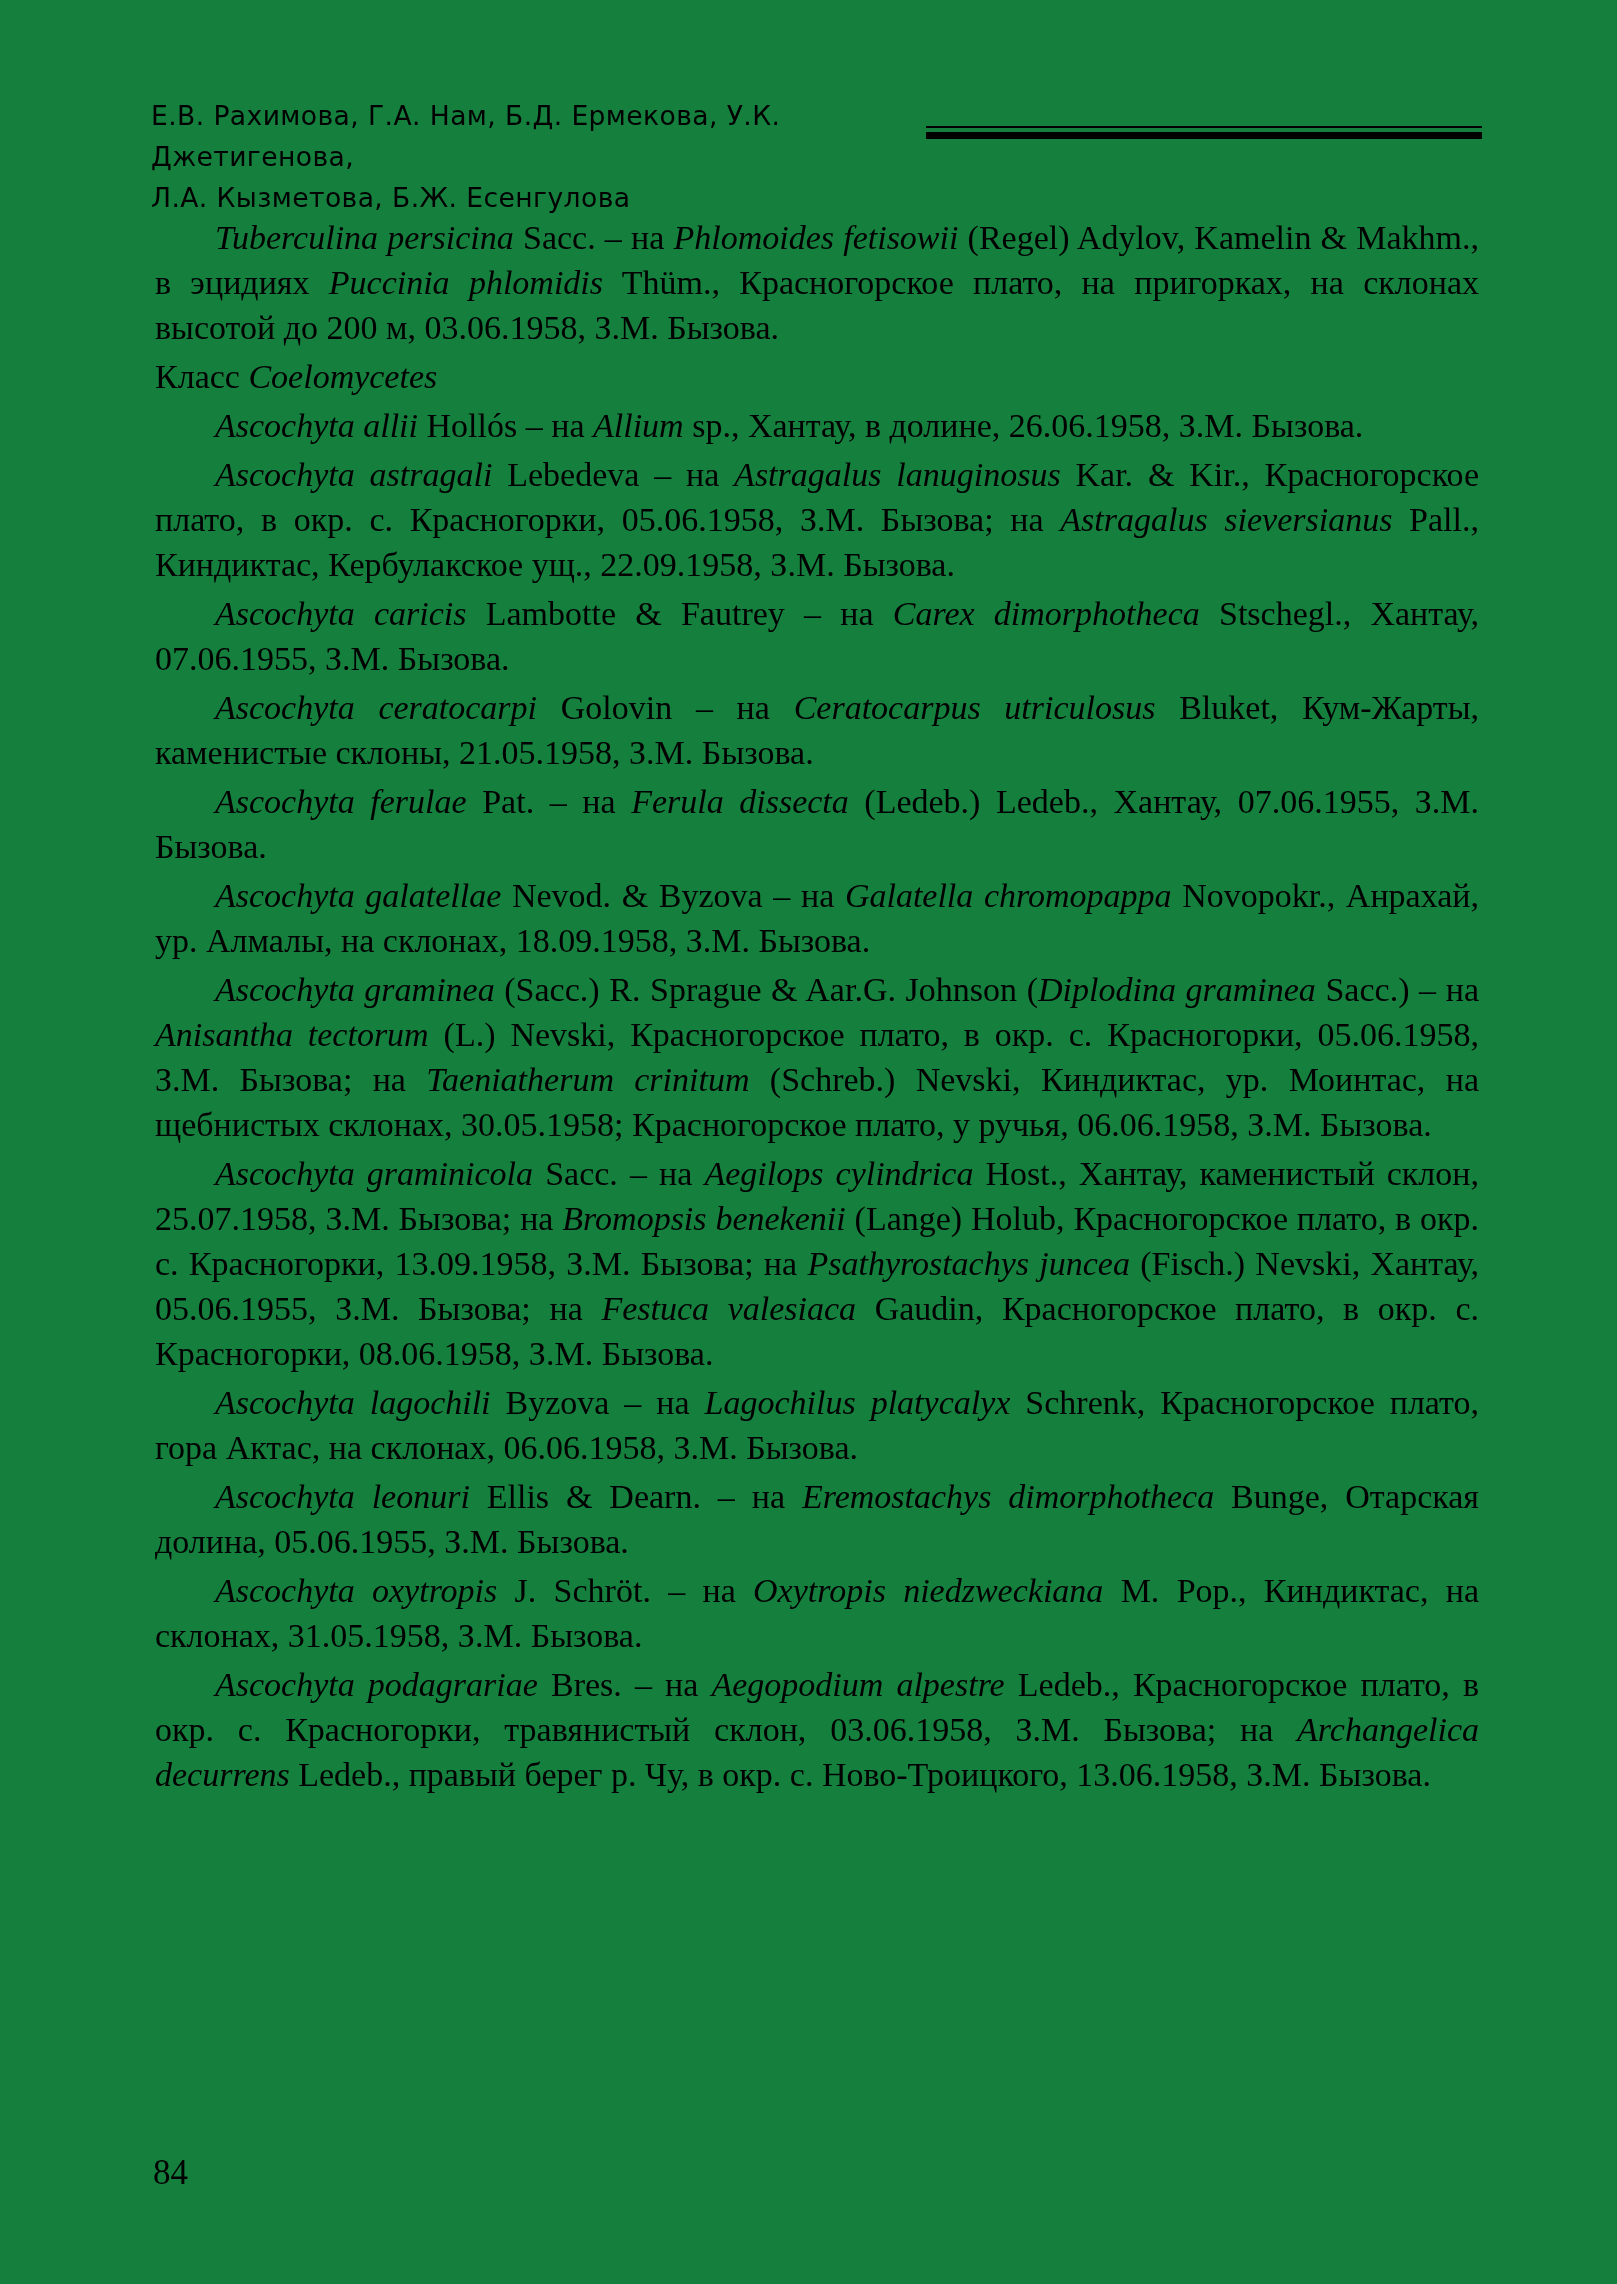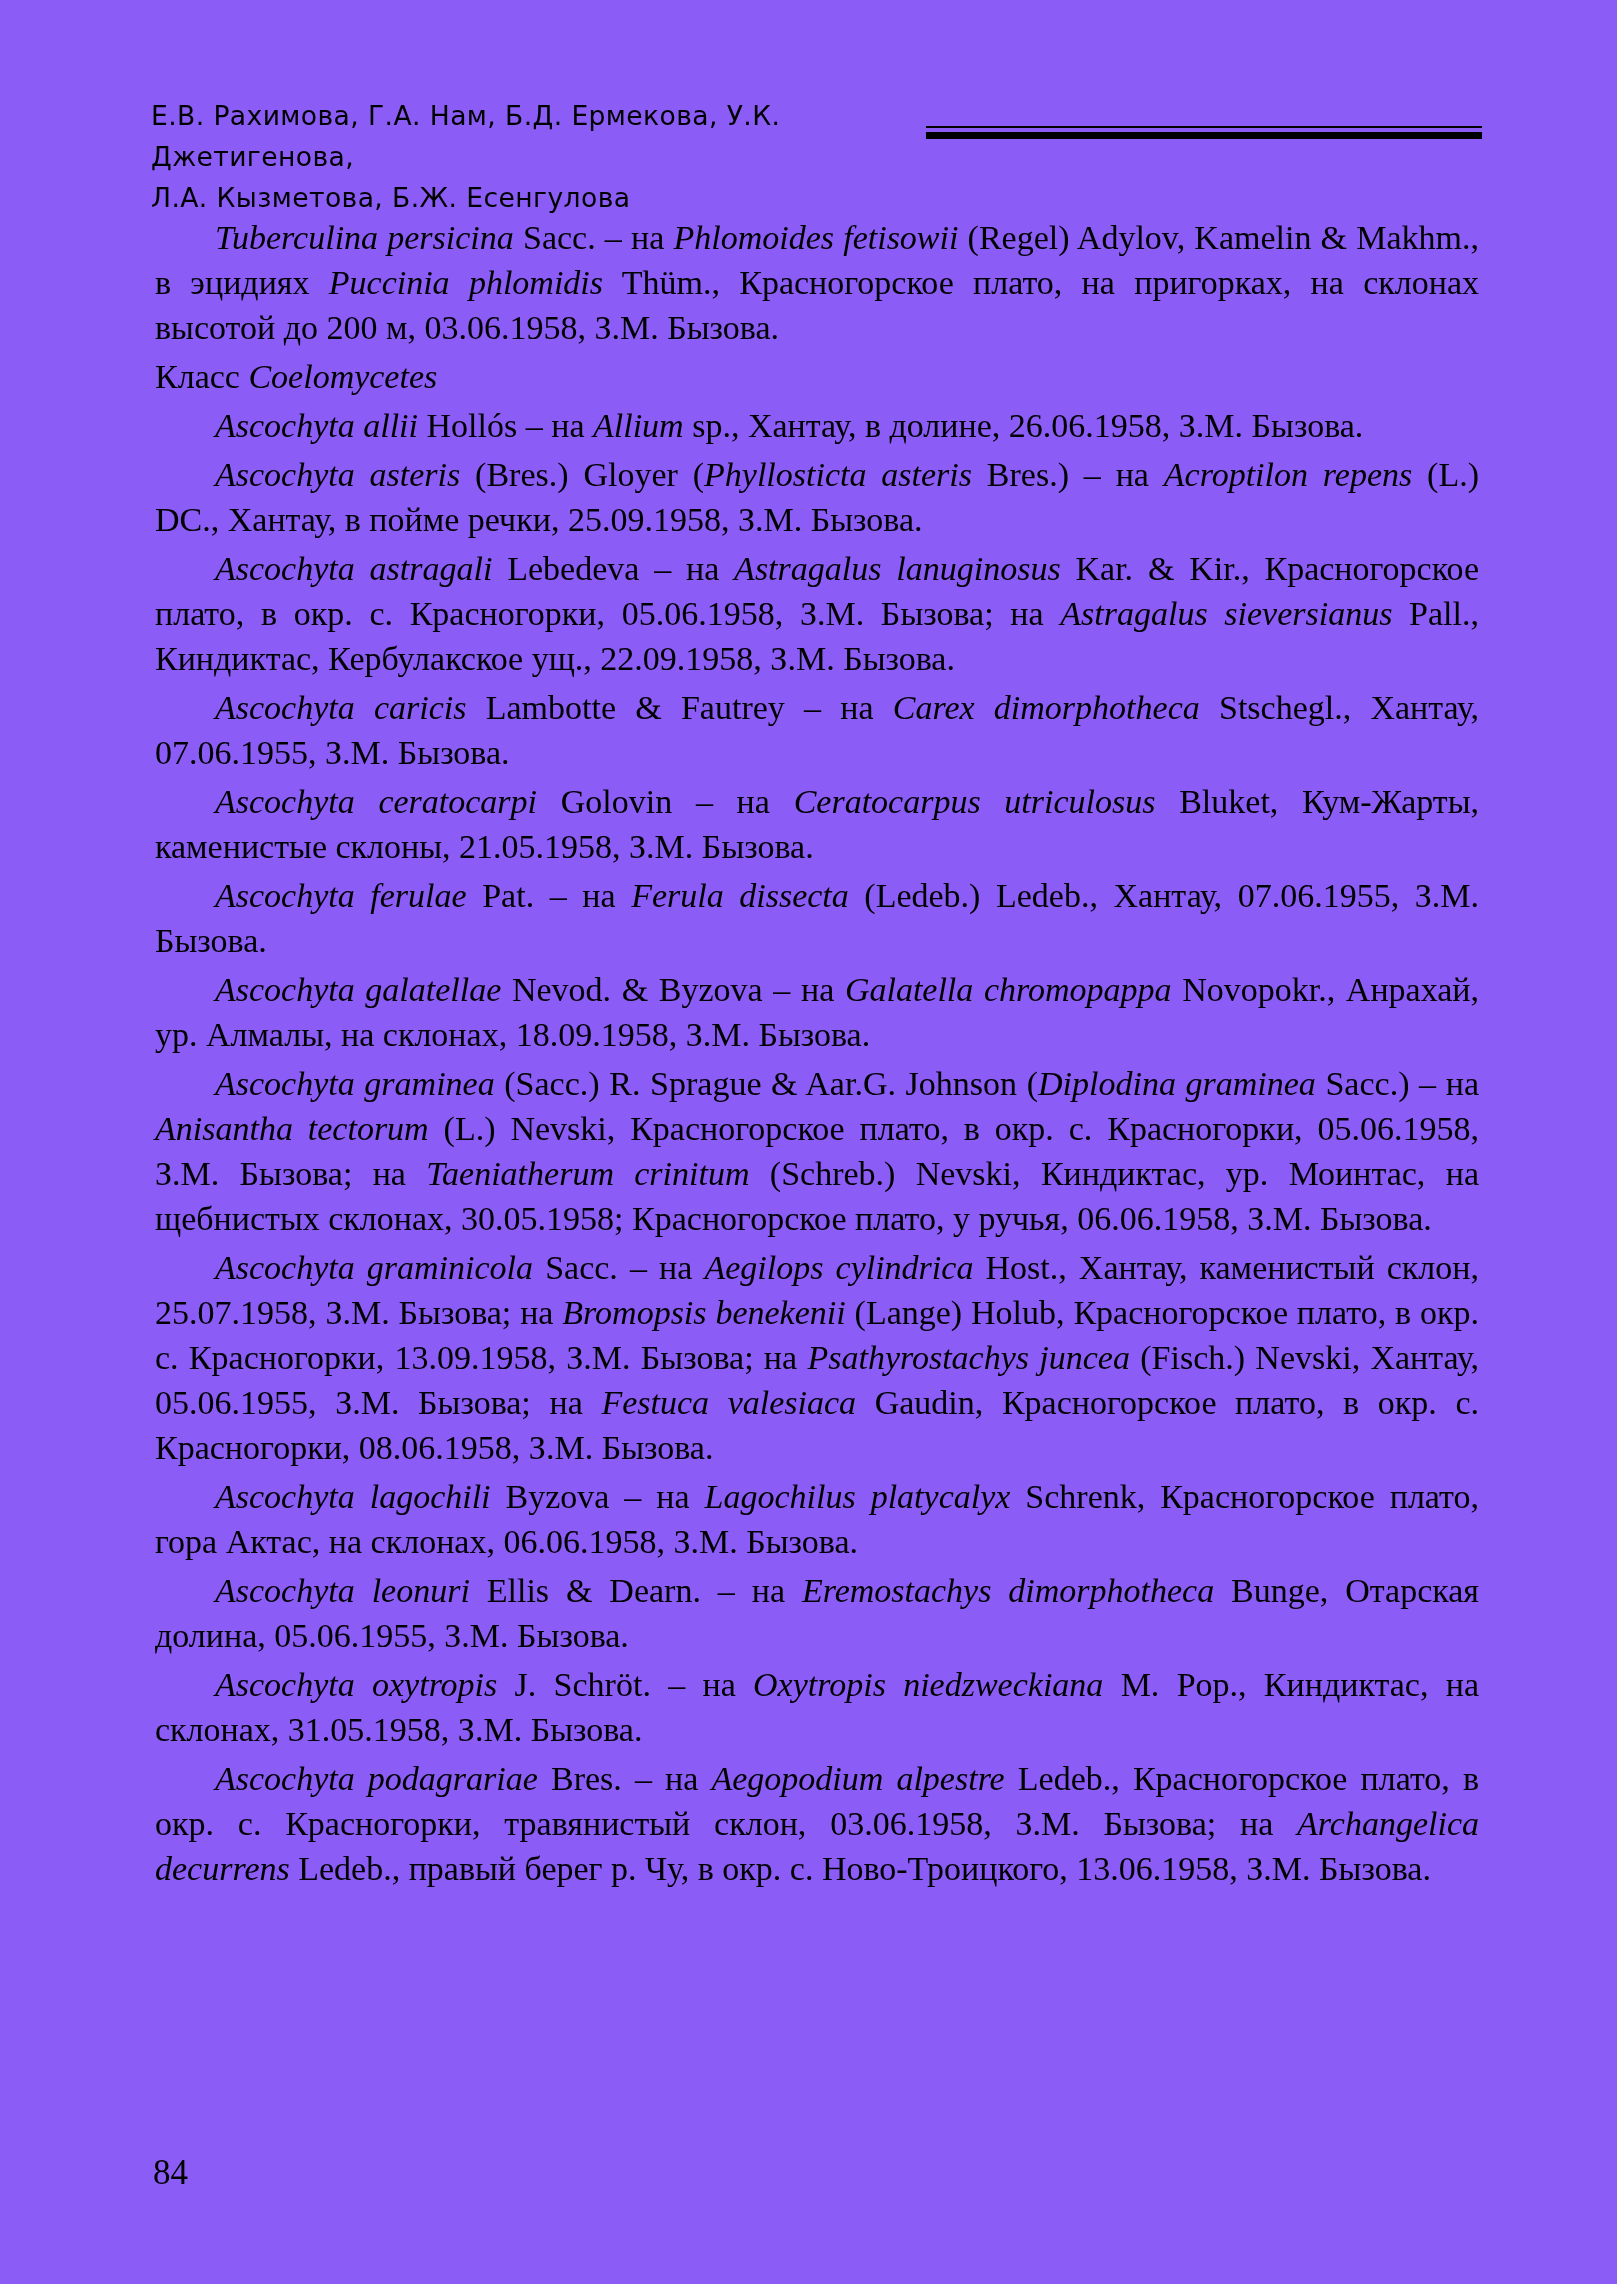--- a/index.html
+++ b/index.html
@@ -10,21 +10,21 @@
   body {
     position: relative;
     width: 1618px;
     height: 2284px;
     font-family: "Liberation Serif", serif;
     color: #000000;
   }
   .page {
     position: absolute;
     inset: 0;
-    background: #8b5cf6;
+    background: #15803d;
   }
   .authors {
     position: absolute;
     left: 151px;
     top: 95px;
     width: 725px;
     font-family: "DejaVu Sans", sans-serif;
     font-size: 26.6px;
     line-height: 41px;
     letter-spacing: 0.4px;
@@ -93,21 +93,20 @@
   <div class="header-rule">
     <div class="thin"></div>
     <div class="gap"></div>
     <div class="thick"></div>
   </div>
 
   <div class="text-body">
       <p class="entry"><span class="it">Tuberculina persicina</span><span> Sacc. – на </span><span class="it">Phlomoides fetisowii</span><span> (Regel) Adylov, Kamelin &amp; Makhm., в эцидиях </span><span class="it">Puccinia phlomidis</span><span> Thüm., Красногорское плато, на пригорках, на склонах высотой до 200 м, 03.06.1958, З.М. Бызова.</span></p>
       <p class="heading"><span>Класс </span><span class="it">Coelomycetes</span></p>
       <p class="entry"><span class="it">Ascochyta allii</span><span> Hollós – на </span><span class="it">Allium</span><span> sp., Хантау, в долине, 26.06.1958, З.М. Бызова.</span></p>
-      <p class="entry"><span class="it">Ascochyta asteris</span><span> (Bres.) Gloyer (</span><span class="it">Phyllosticta asteris</span><span> Bres.) – на </span><span class="it">Acroptilon repens</span><span> (L.) DC., Хантау, в пойме речки, 25.09.1958, З.М. Бызова.</span></p>
       <p class="entry"><span class="it">Ascochyta astragali</span><span> Lebedeva – на </span><span class="it">Astragalus lanuginosus</span><span> Kar. &amp; Kir., Красногорское плато, в окр. с. Красногорки, 05.06.1958, З.М. Бызова; на </span><span class="it">Astragalus sieversianus</span><span> Pall., Киндиктас, Кербулакское ущ., 22.09.1958, З.М. Бызова.</span></p>
       <p class="entry"><span class="it">Ascochyta caricis</span><span> Lambotte &amp; Fautrey – на </span><span class="it">Carex dimorphotheca</span><span> Stschegl., Хантау, 07.06.1955, З.М. Бызова.</span></p>
       <p class="entry"><span class="it">Ascochyta ceratocarpi</span><span> Golovin – на </span><span class="it">Ceratocarpus utriculosus</span><span> Bluket, Кум-Жарты, каменистые склоны, 21.05.1958, З.М. Бызова.</span></p>
       <p class="entry"><span class="it">Ascochyta ferulae</span><span> Pat. – на </span><span class="it">Ferula dissecta</span><span> (Ledeb.) Ledeb., Хантау, 07.06.1955, З.М. Бызова.</span></p>
       <p class="entry"><span class="it">Ascochyta galatellae</span><span> Nevod. &amp; Byzova – на </span><span class="it">Galatella chromopappa</span><span> Novopokr., Анрахай, ур. Алмалы, на склонах, 18.09.1958, З.М. Бызова.</span></p>
       <p class="entry"><span class="it">Ascochyta graminea</span><span> (Sacc.) R. Sprague &amp; Aar.G. Johnson (</span><span class="it">Diplodina graminea</span><span> Sacc.) – на </span><span class="it">Anisantha tectorum</span><span> (L.) Nevski, Красногорское плато, в окр. с. Красногорки, 05.06.1958, З.М. Бызова; на </span><span class="it">Taeniatherum crinitum</span><span> (Schreb.) Nevski, Киндиктас, ур. Моинтас, на щебнистых склонах, 30.05.1958; Красногорское плато, у ручья, 06.06.1958, З.М. Бызова.</span></p>
       <p class="entry"><span class="it">Ascochyta graminicola</span><span> Sacc. – на </span><span class="it">Aegilops cylindrica</span><span> Host., Хантау, каменистый склон, 25.07.1958, З.М. Бызова; на </span><span class="it">Bromopsis benekenii</span><span> (Lange) Holub, Красногорское плато, в окр. с. Красногорки, 13.09.1958, З.М. Бызова; на </span><span class="it">Psathyrostachys juncea</span><span> (Fisch.) Nevski, Хантау, 05.06.1955, З.М. Бызова; на </span><span class="it">Festuca valesiaca</span><span> Gaudin, Красногорское плато, в окр. с. Красногорки, 08.06.1958, З.М. Бызова.</span></p>
       <p class="entry"><span class="it">Ascochyta lagochili</span><span> Byzova – на </span><span class="it">Lagochilus platycalyx</span><span> Schrenk, Красногорское плато, гора Актас, на склонах, 06.06.1958, З.М. Бызова.</span></p>
       <p class="entry"><span class="it">Ascochyta leonuri</span><span> Ellis &amp; Dearn. – на </span><span class="it">Eremostachys dimorphotheca</span><span> Bunge, Отарская долина, 05.06.1955, З.М. Бызова.</span></p>
       <p class="entry"><span class="it">Ascochyta oxytropis</span><span> J. Schröt. – на </span><span class="it">Oxytropis niedzweckiana</span><span> M. Pop., Киндиктас, на склонах, 31.05.1958, З.М. Бызова.</span></p>

